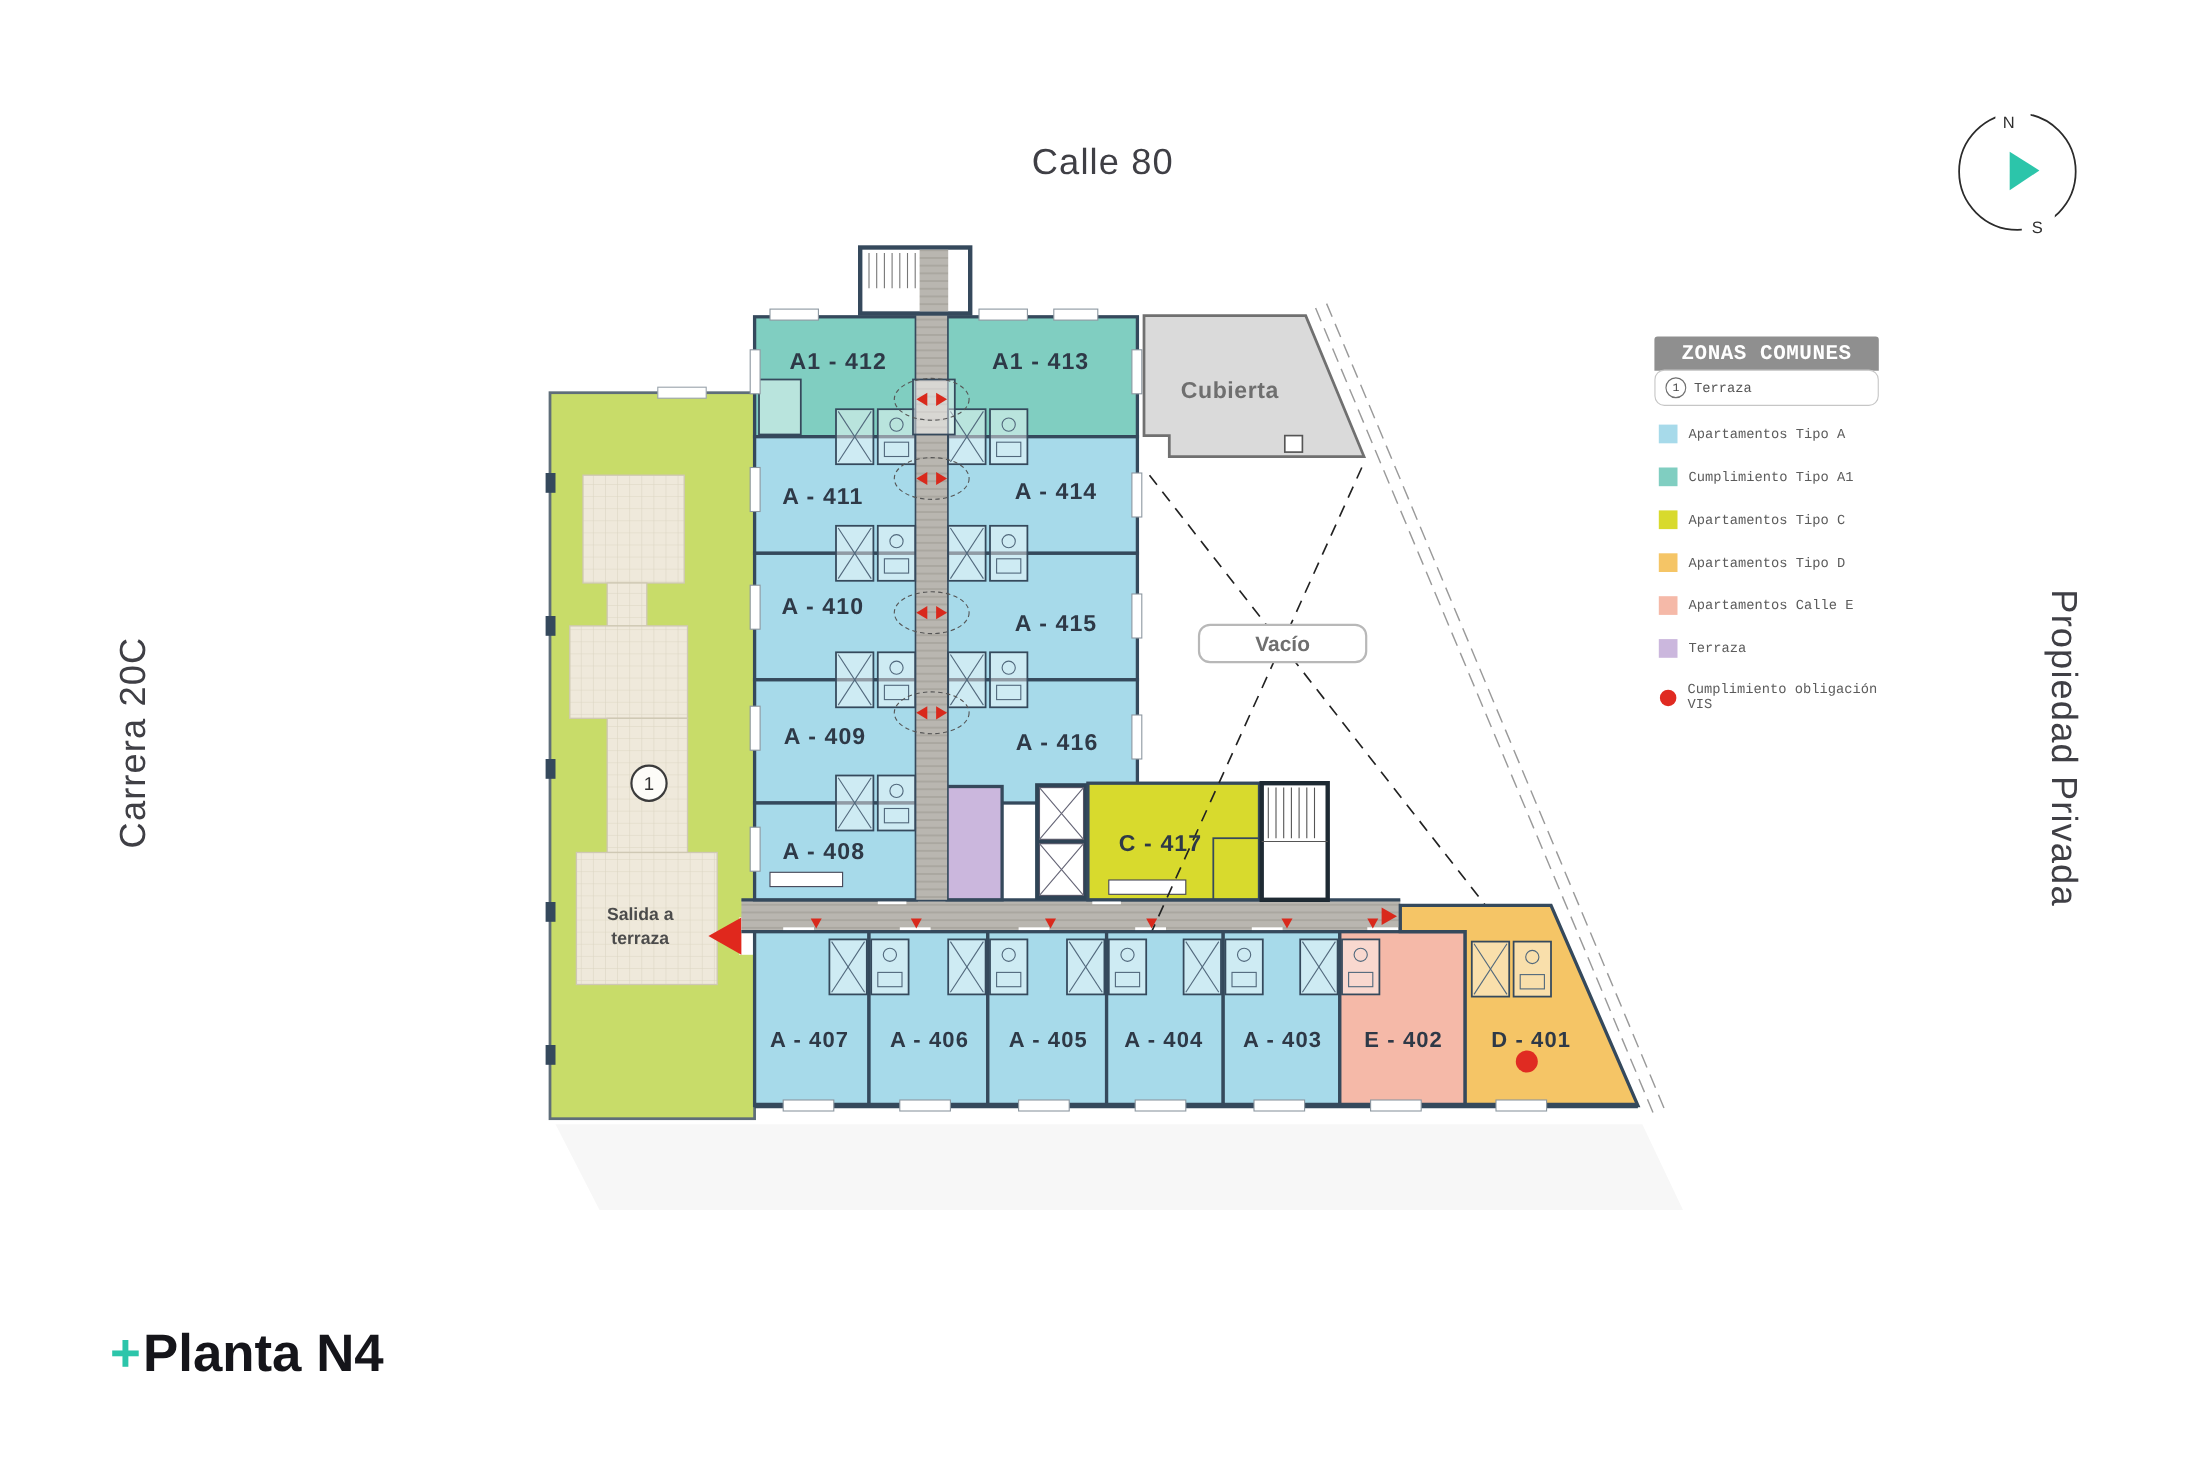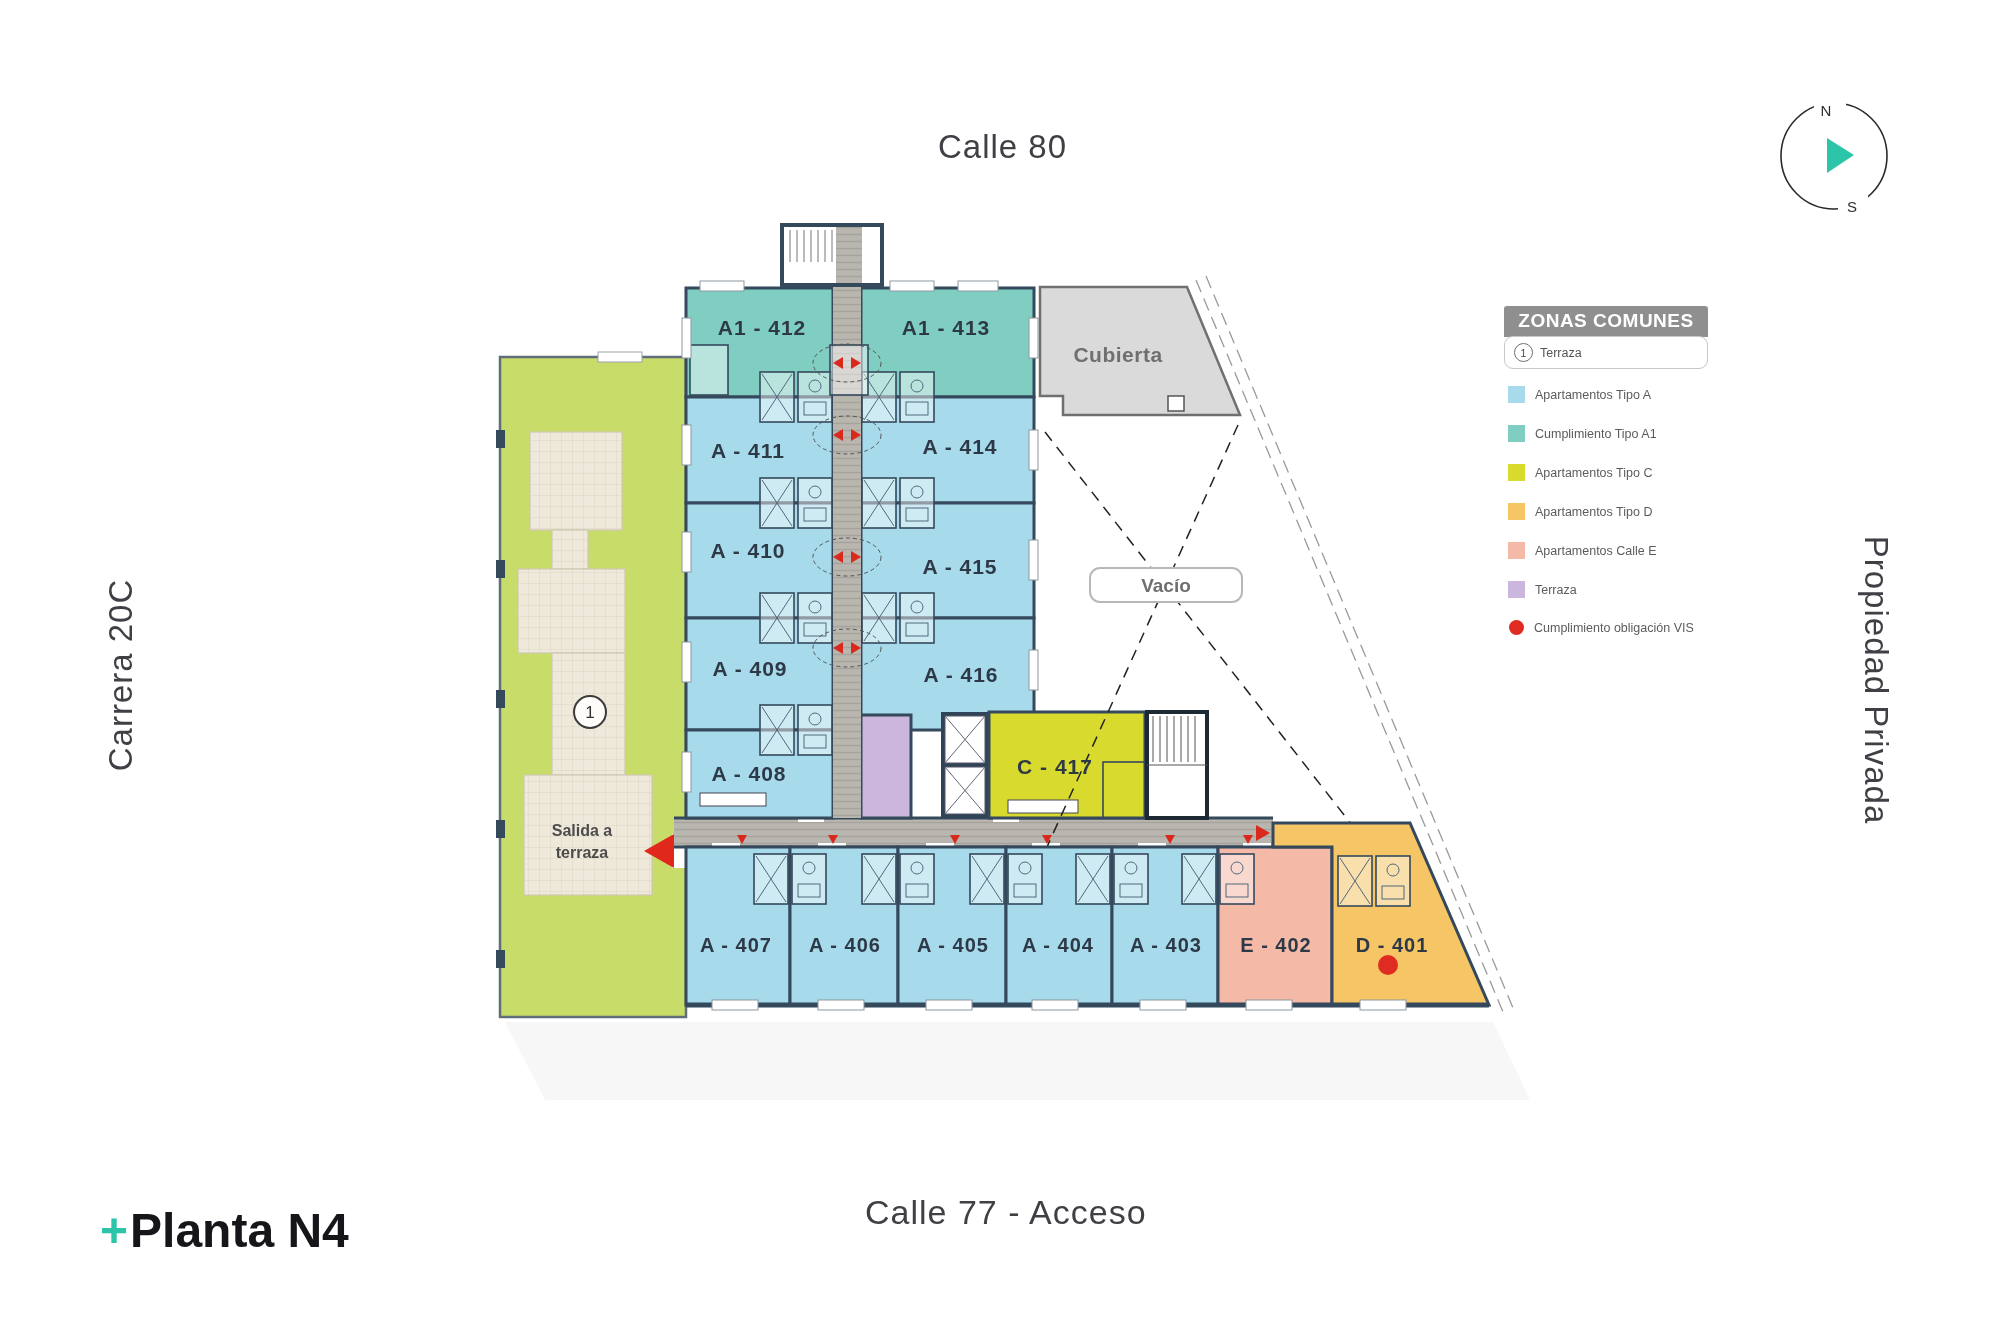--- a/index.html
+++ b/index.html
@@ -4,21 +4,21 @@
 <style>
   html,body{margin:0;padding:0;background:#fff;}
   #stage{position:relative;width:2000px;height:1334px;background:#ffffff;overflow:hidden;
          font-family:"Liberation Sans", sans-serif;}
   svg text{font-family:"Liberation Sans", sans-serif;}
   .street{position:absolute;color:#3f3f45;font-size:33px;font-weight:300;letter-spacing:1px;white-space:nowrap;}
   .street.v{transform-origin:center center;}
   .title-bar{position:absolute;left:100px;top:1203px;font-size:48px;font-weight:800;color:#15151a;letter-spacing:0;}
   .title-bar .plus{color:#2cc5aa;margin-right:2px;font-weight:800;}
   
-  .legend{position:absolute;left:1504px;top:306px;width:204px;}
+  .legend{position:absolute;left:1504px;top:306px;width:204px;font-family:Liberation Mono, monospace;}
   .legend-header{background:#8f8f8f;color:#fff;font-weight:700;font-size:19px;letter-spacing:.5px;
                  text-align:center;padding:4px 0 5px;border-radius:3px 3px 0 0;}
   .legend-terraza{background:#fff;border:1.5px solid #c6c6c6;border-radius:9px;margin-top:-1px;
                   padding:6px 9px;display:flex;align-items:center;gap:7px;}
   .circled-num{display:inline-flex;align-items:center;justify-content:center;width:17px;height:17px;
                border:1.4px solid #6f6f6f;border-radius:50%;font-size:10.5px;color:#444;flex:0 0 auto;background:#fff;}
   .legend-terraza .lbl{font-size:12.5px;color:#555;}
   .legend-items{margin-top:17px;display:flex;flex-direction:column;gap:22px;padding-left:4px;}
   .legend-row{display:flex;align-items:center;gap:10px;}
   .sw{width:17px;height:17px;flex:0 0 auto;}
@@ -278,21 +278,20 @@
       <text x="1058" y="952" font-size="20">A - 404</text>
       <text x="1166" y="952" font-size="20">A - 403</text>
       <text x="1276" y="952" font-size="20">E - 402</text>
       <text x="1392" y="952" font-size="20">D - 401</text>
     </g>
   </svg>
 
   <div class="street" style="left:938px;top:100px;margin-top:28px;">Calle 80</div>
   <div class="street v" style="left:121px;top:675px;transform:translate(-50%,-50%) rotate(-90deg);">Carrera 20C</div>
   <div class="street v" style="left:1876px;top:680px;transform:translate(-50%,-50%) rotate(90deg);">Propiedad Privada</div>
-  <div class="street" style="left:865px;top:1193px;font-size:34px;">Calle 77 - Acceso</div>
 
   <div class="title-bar">
     <span class="plus">+</span><span>Planta N4</span>
   </div>
 
   <svg class="compass" viewBox="0 0 120 124">
     <circle cx="56" cy="60" r="53" fill="none" stroke="#2b2b2b" stroke-width="1.6"></circle>
     <rect x="36" y="0" width="32" height="26" fill="#fff"></rect>
     <rect x="60" y="98" width="30" height="26" fill="#fff"></rect>
     <polygon points="49,42 49,77 76,59" fill="#2cc5aa"></polygon>

